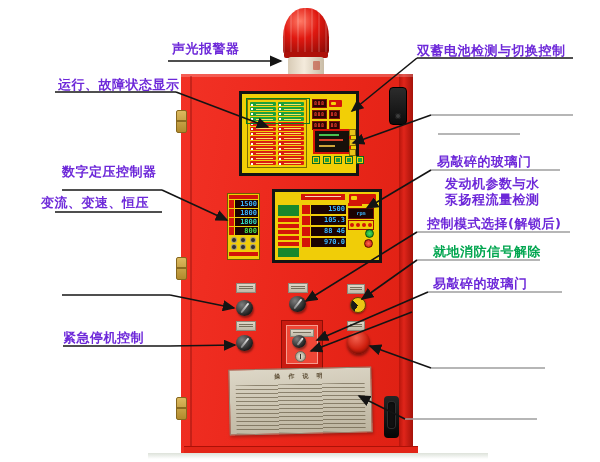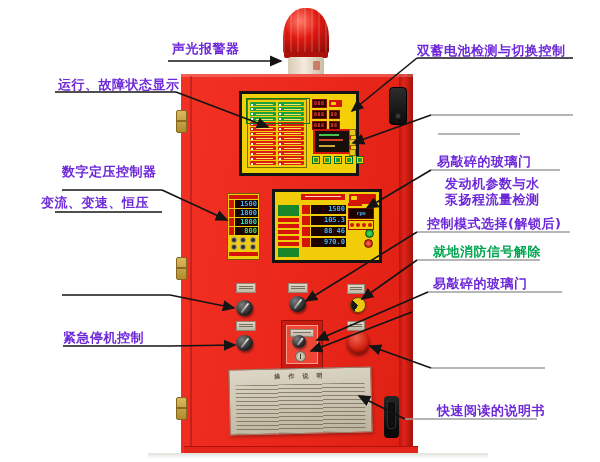--- a/index.html
+++ b/index.html
@@ -368,15 +368,14 @@
   <div class="co" style="left:62px;top:163px">数字定压控制器</div>
   <div class="co" style="left:41px;top:194px">变流、变速、恒压</div>
   <div class="co" style="left:63px;top:329px">紧急停机控制</div>
   <div class="co" style="left:417px;top:42px">双蓄电池检测与切换控制</div>
   <div class="co" style="left:437px;top:153px">易敲碎的玻璃门</div>
   <div class="co" style="left:445px;top:175px">发动机参数与水</div>
   <div class="co" style="left:445px;top:191px">泵扬程流量检测</div>
   <div class="co" style="left:427px;top:215px">控制模式选择(解锁后)</div>
   <div class="co g" style="left:433px;top:243px">就地消防信号解除</div>
   <div class="co" style="left:433px;top:275px">易敲碎的玻璃门</div>
-  <div class="co" style="left:437px;top:402px">快速阅读的说明书</div>
 
 </div>
 
 </body></html>

